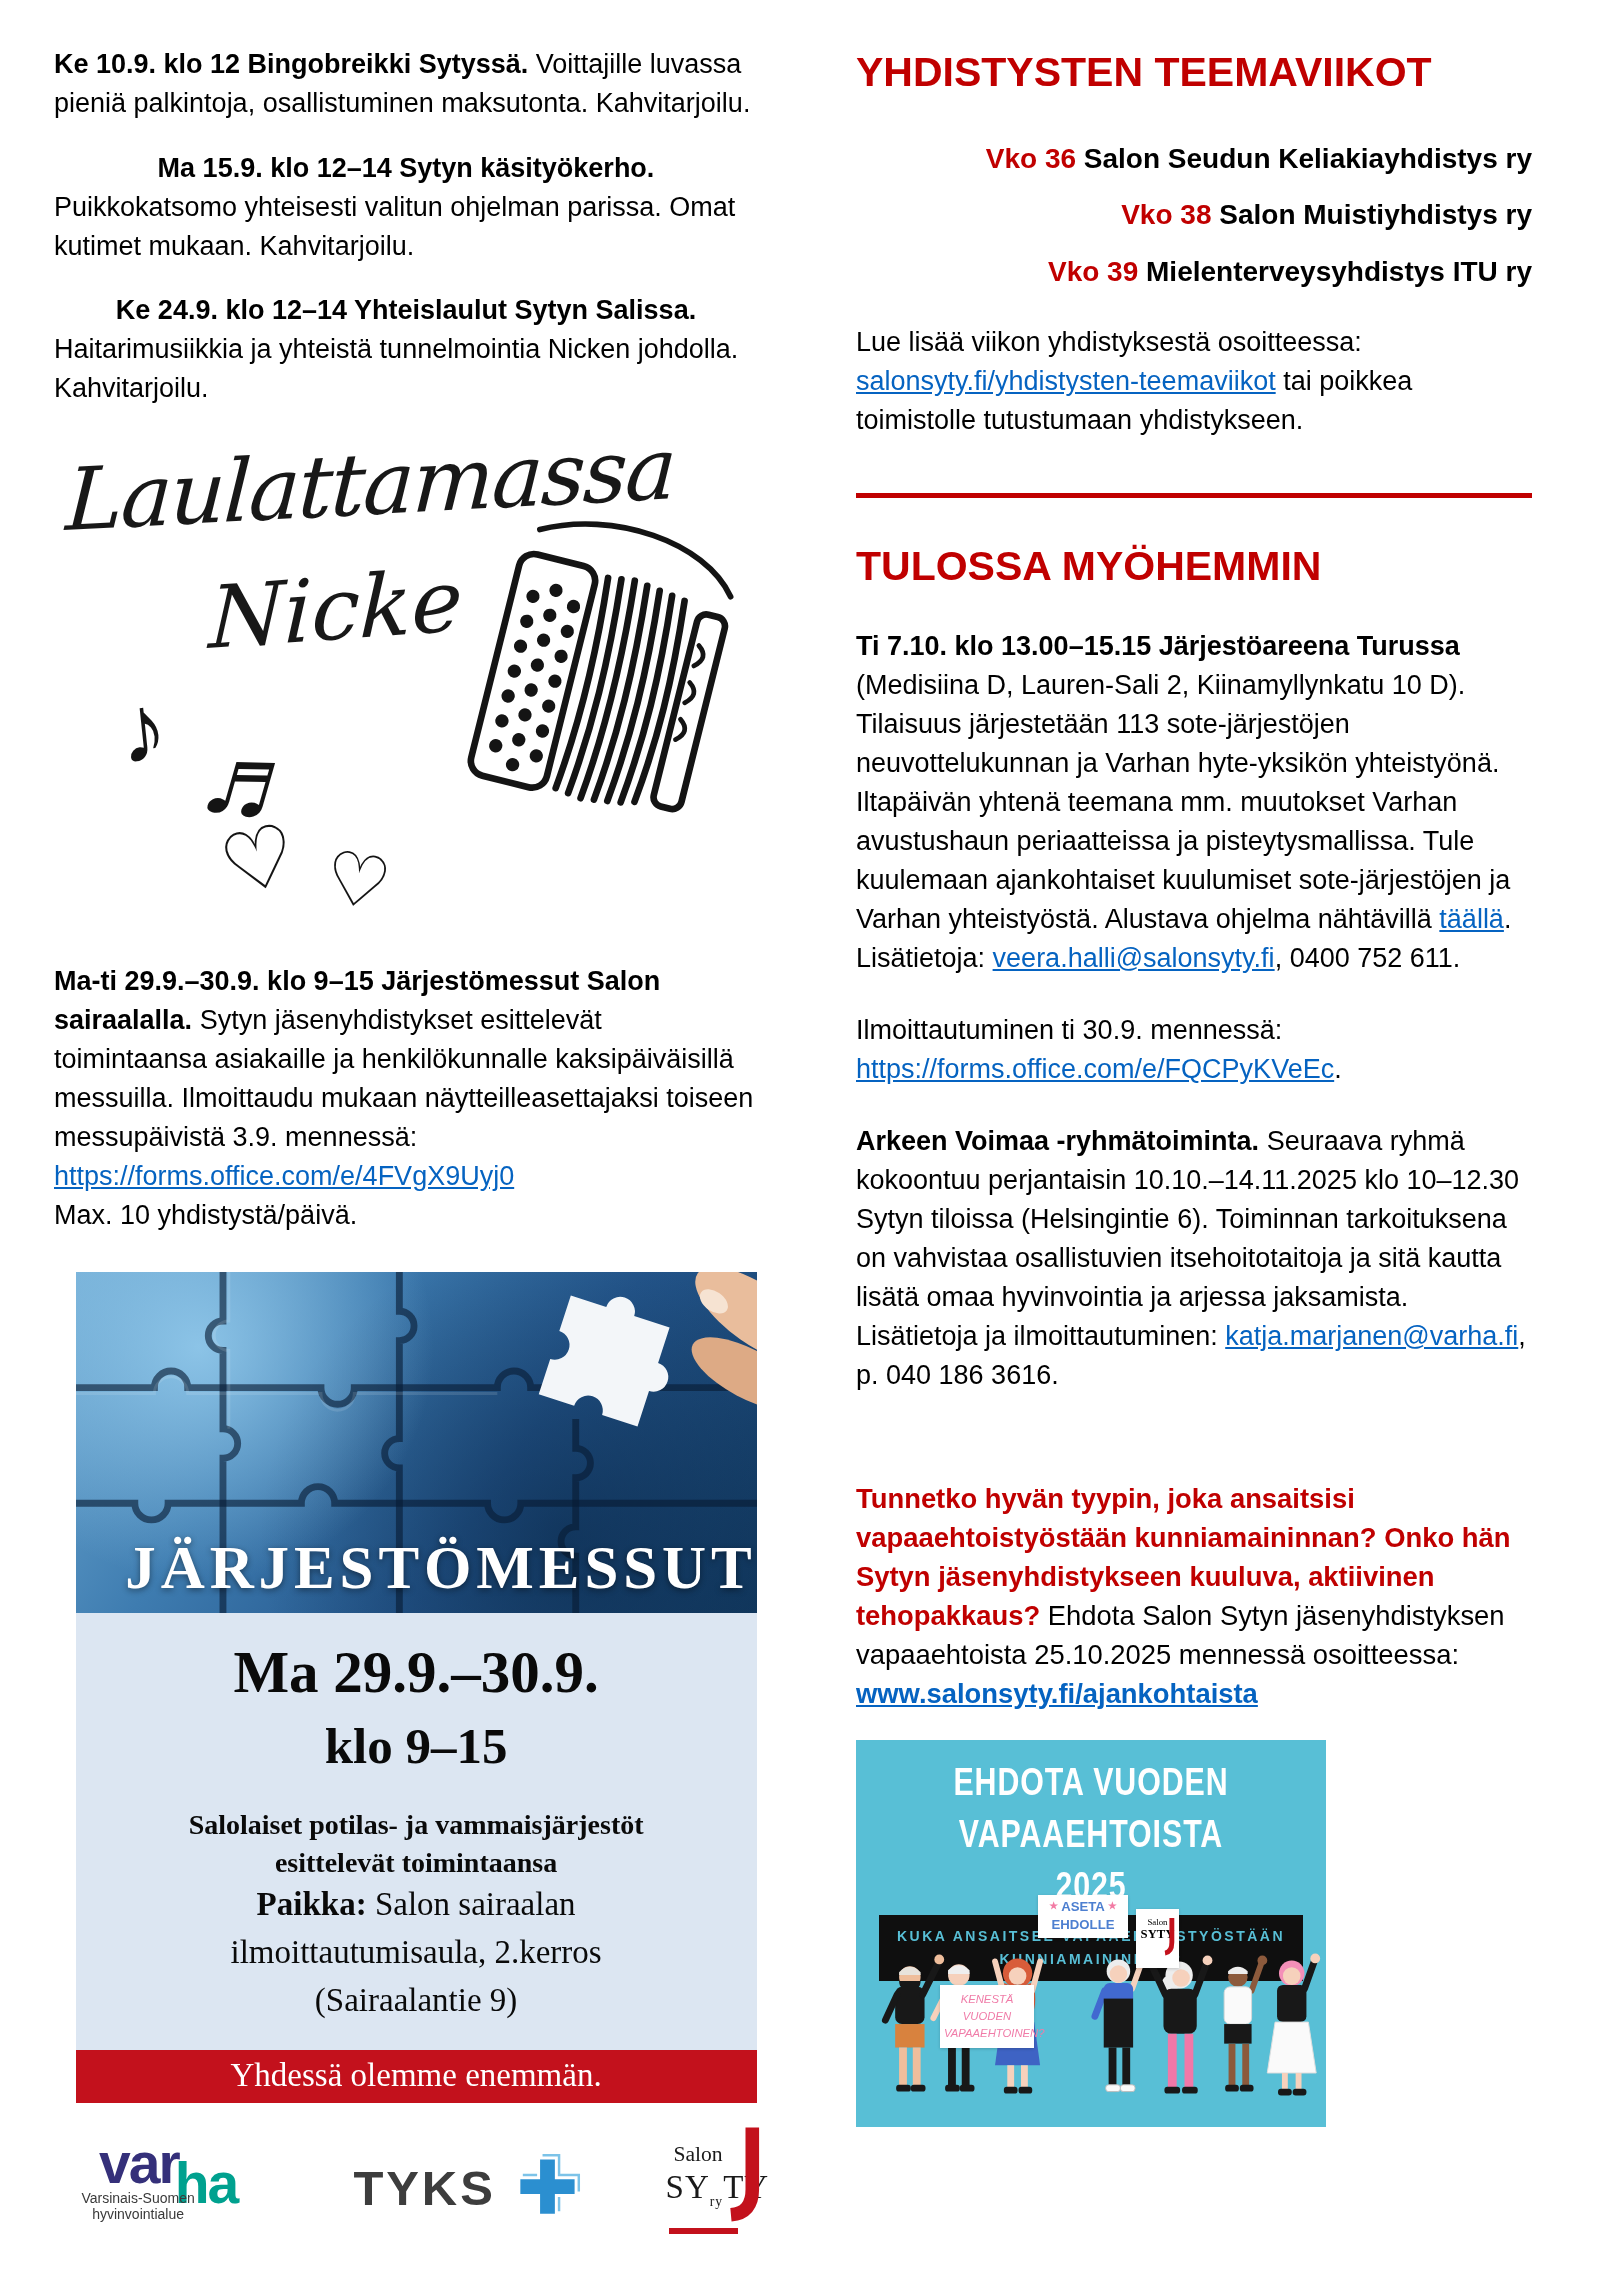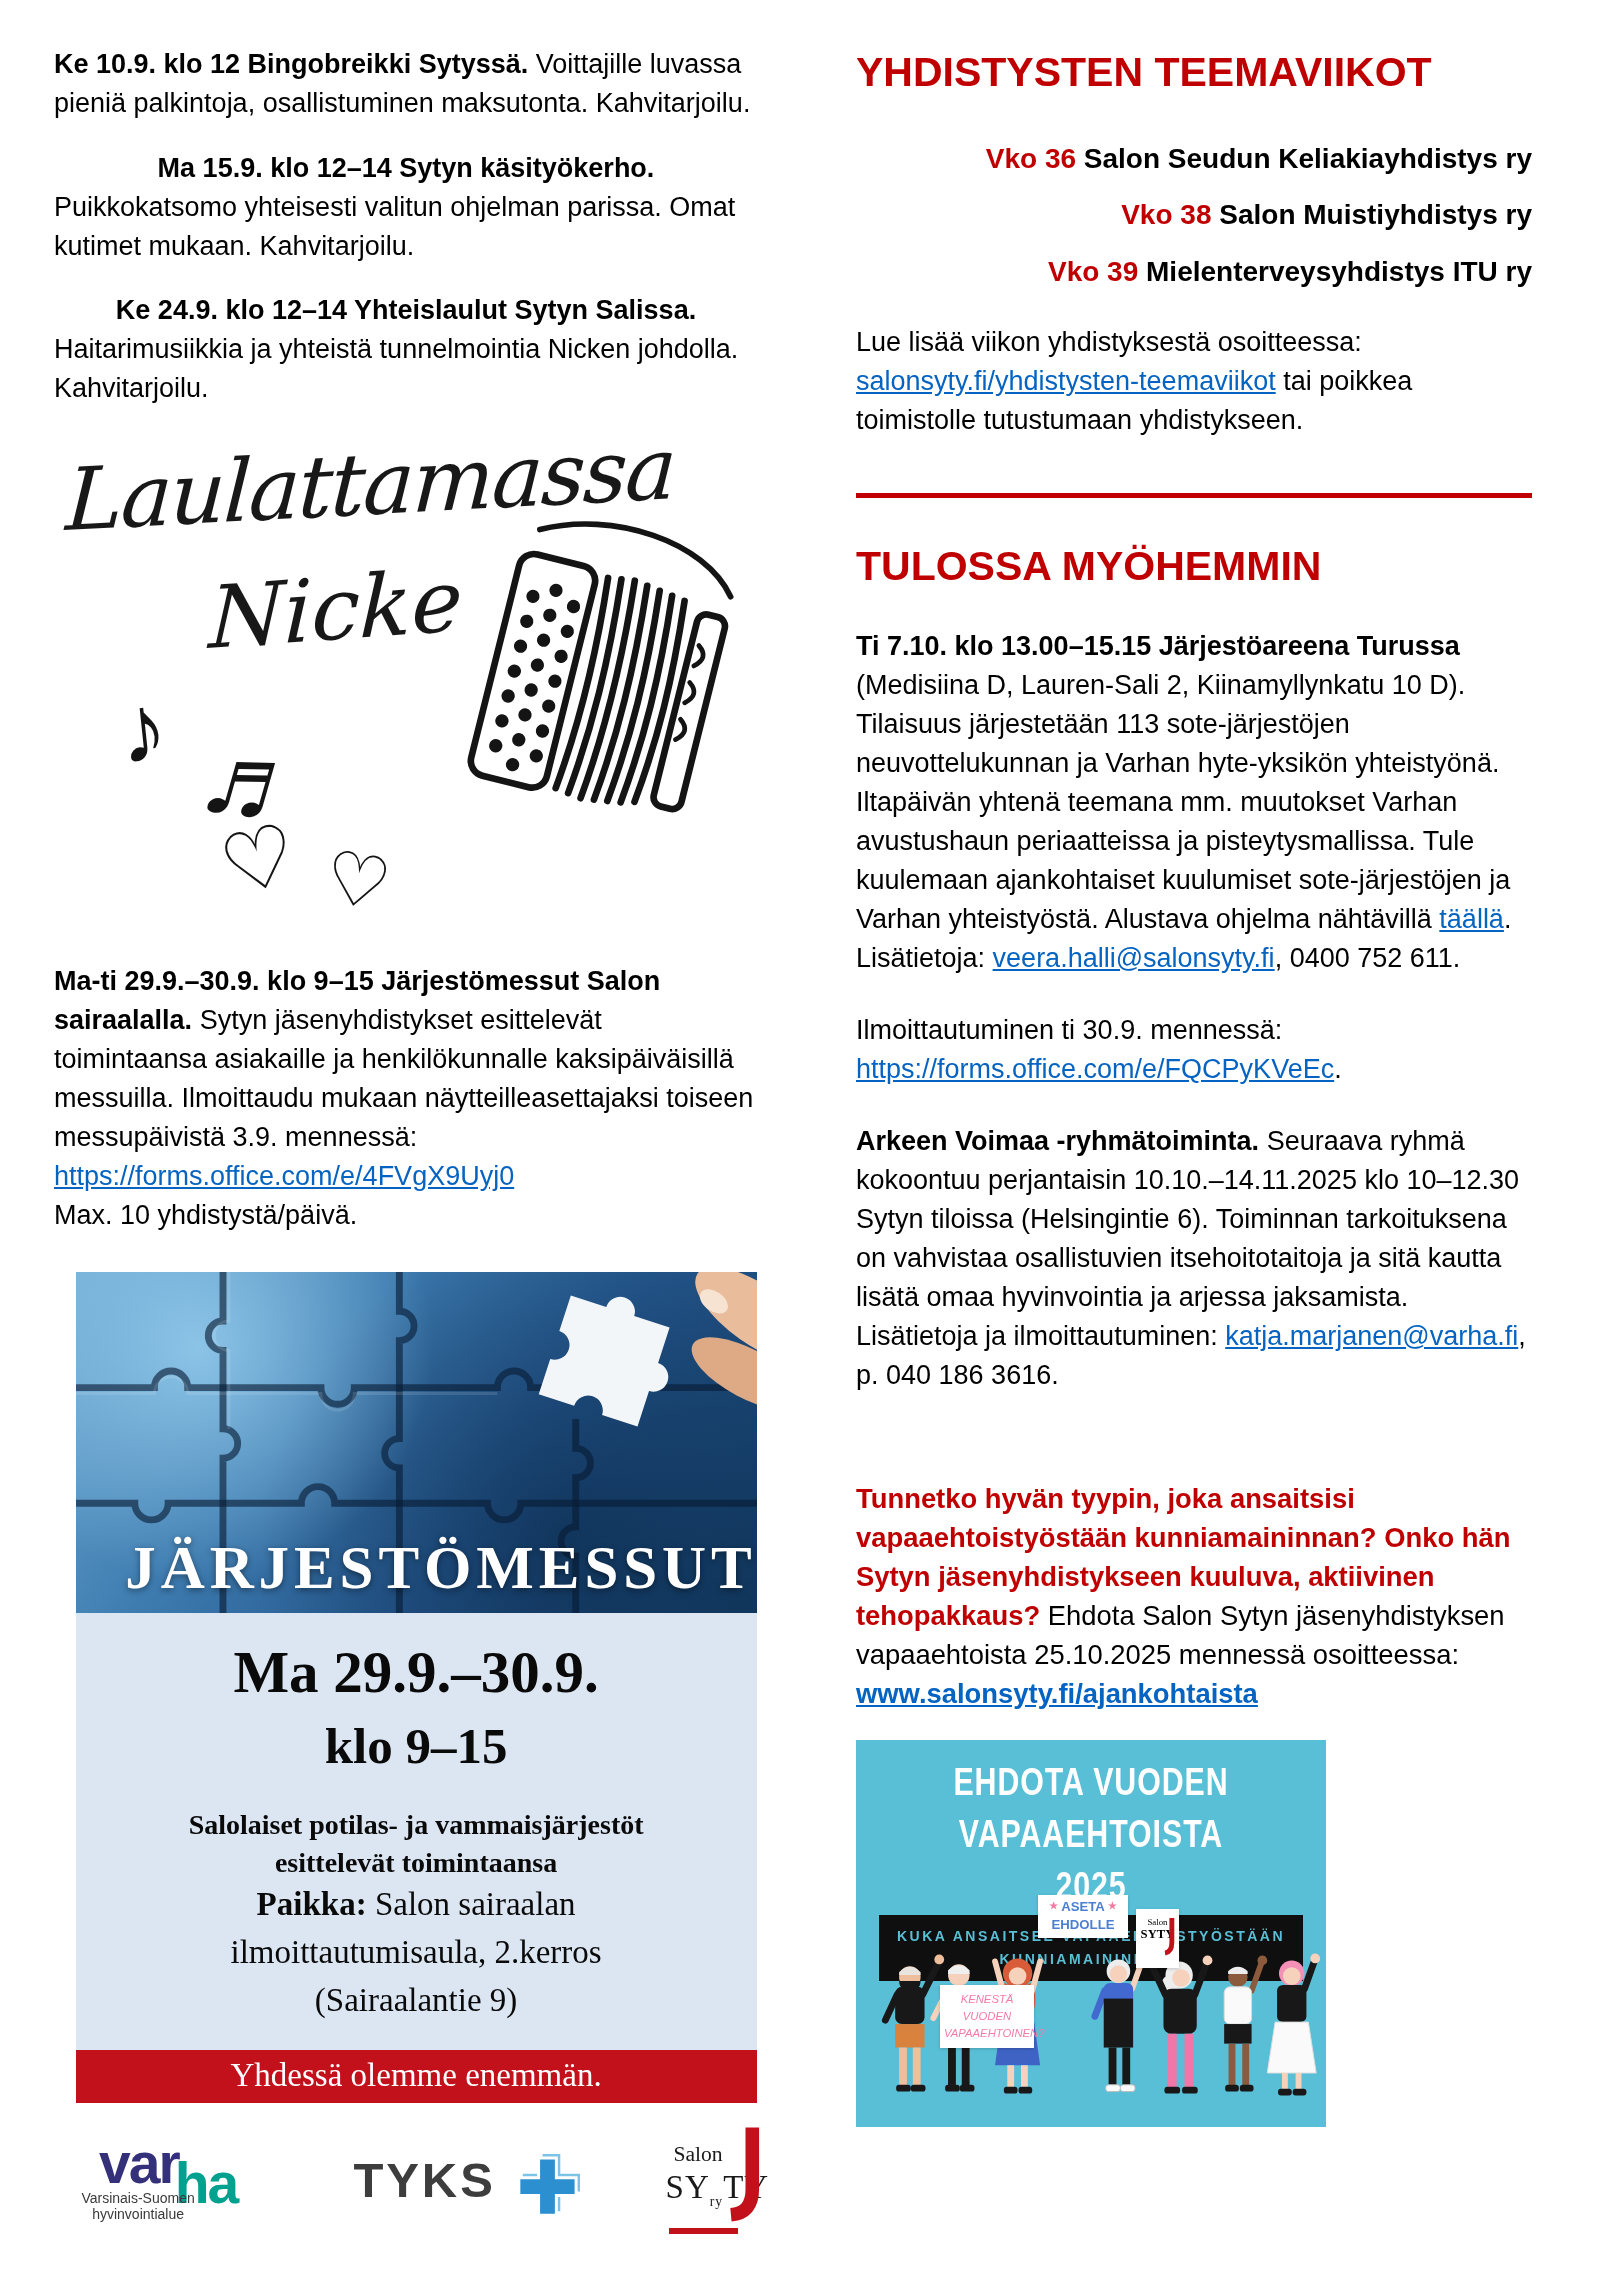--- a/index.html
+++ b/index.html
@@ -58,21 +58,21 @@
     background:#C3111C; color:#fff; text-align:center;
     font-family:"Liberation Serif", serif; font-size:33px; padding:6.9px 0 8.8px;
   }
   
   .logos { width:686px; margin:21.6px 0 0 21.6px; display:flex; align-items:center; justify-content:space-between; height:127px; }
   .logo-varha { position:relative; width:196px; height:118px; }
   .varha-word { position:absolute; left:23.5px; top:5.9px; font-weight:bold; font-size:57px; letter-spacing:-2px; line-height:1; }
   .varha-var { color:#35307A; }
   .varha-ha  { color:#00A18F; display:inline-block; transform:translate(-3.9px,19.6px); }
   .varha-sub { position:absolute; left:0; top:61px; width:125px; text-align:center; font-size:14px; line-height:1.15; color:#3a3a3a; }
-  .logo-tyks { display:flex; align-items:flex-start; gap:13px; }
+  .logo-tyks { display:flex; align-items:center; gap:13px; }
   .tyks-word { font-weight:bold; font-size:49px; letter-spacing:2.9px; color:#3D3D3D; }
   .logo-syty { position:relative; width:98px; height:127px; background:#fff; }
   .syty-salon { font-family:"Liberation Serif", serif; font-size:21.6px; color:#1a1a1a; margin:17.6px 0 0 9.8px; }
   .syty-word  { font-family:"Liberation Serif", serif; font-size:33px; color:#1a1a1a; margin:2px 0 0 2px; letter-spacing:1px; }
   .syty-ry { font-size:13.7px; vertical-align:sub; }
   .syty-curve { position:absolute; right:0; top:0; }
   .syty-strip { position:absolute; left:5.9px; bottom:17.6px; width:69px; height:5.9px; background:#C3111C; }
 
   
   h1.sec { font-size:41px; color:#C00000; font-weight:bold; margin:3.9px 0 47px; }

